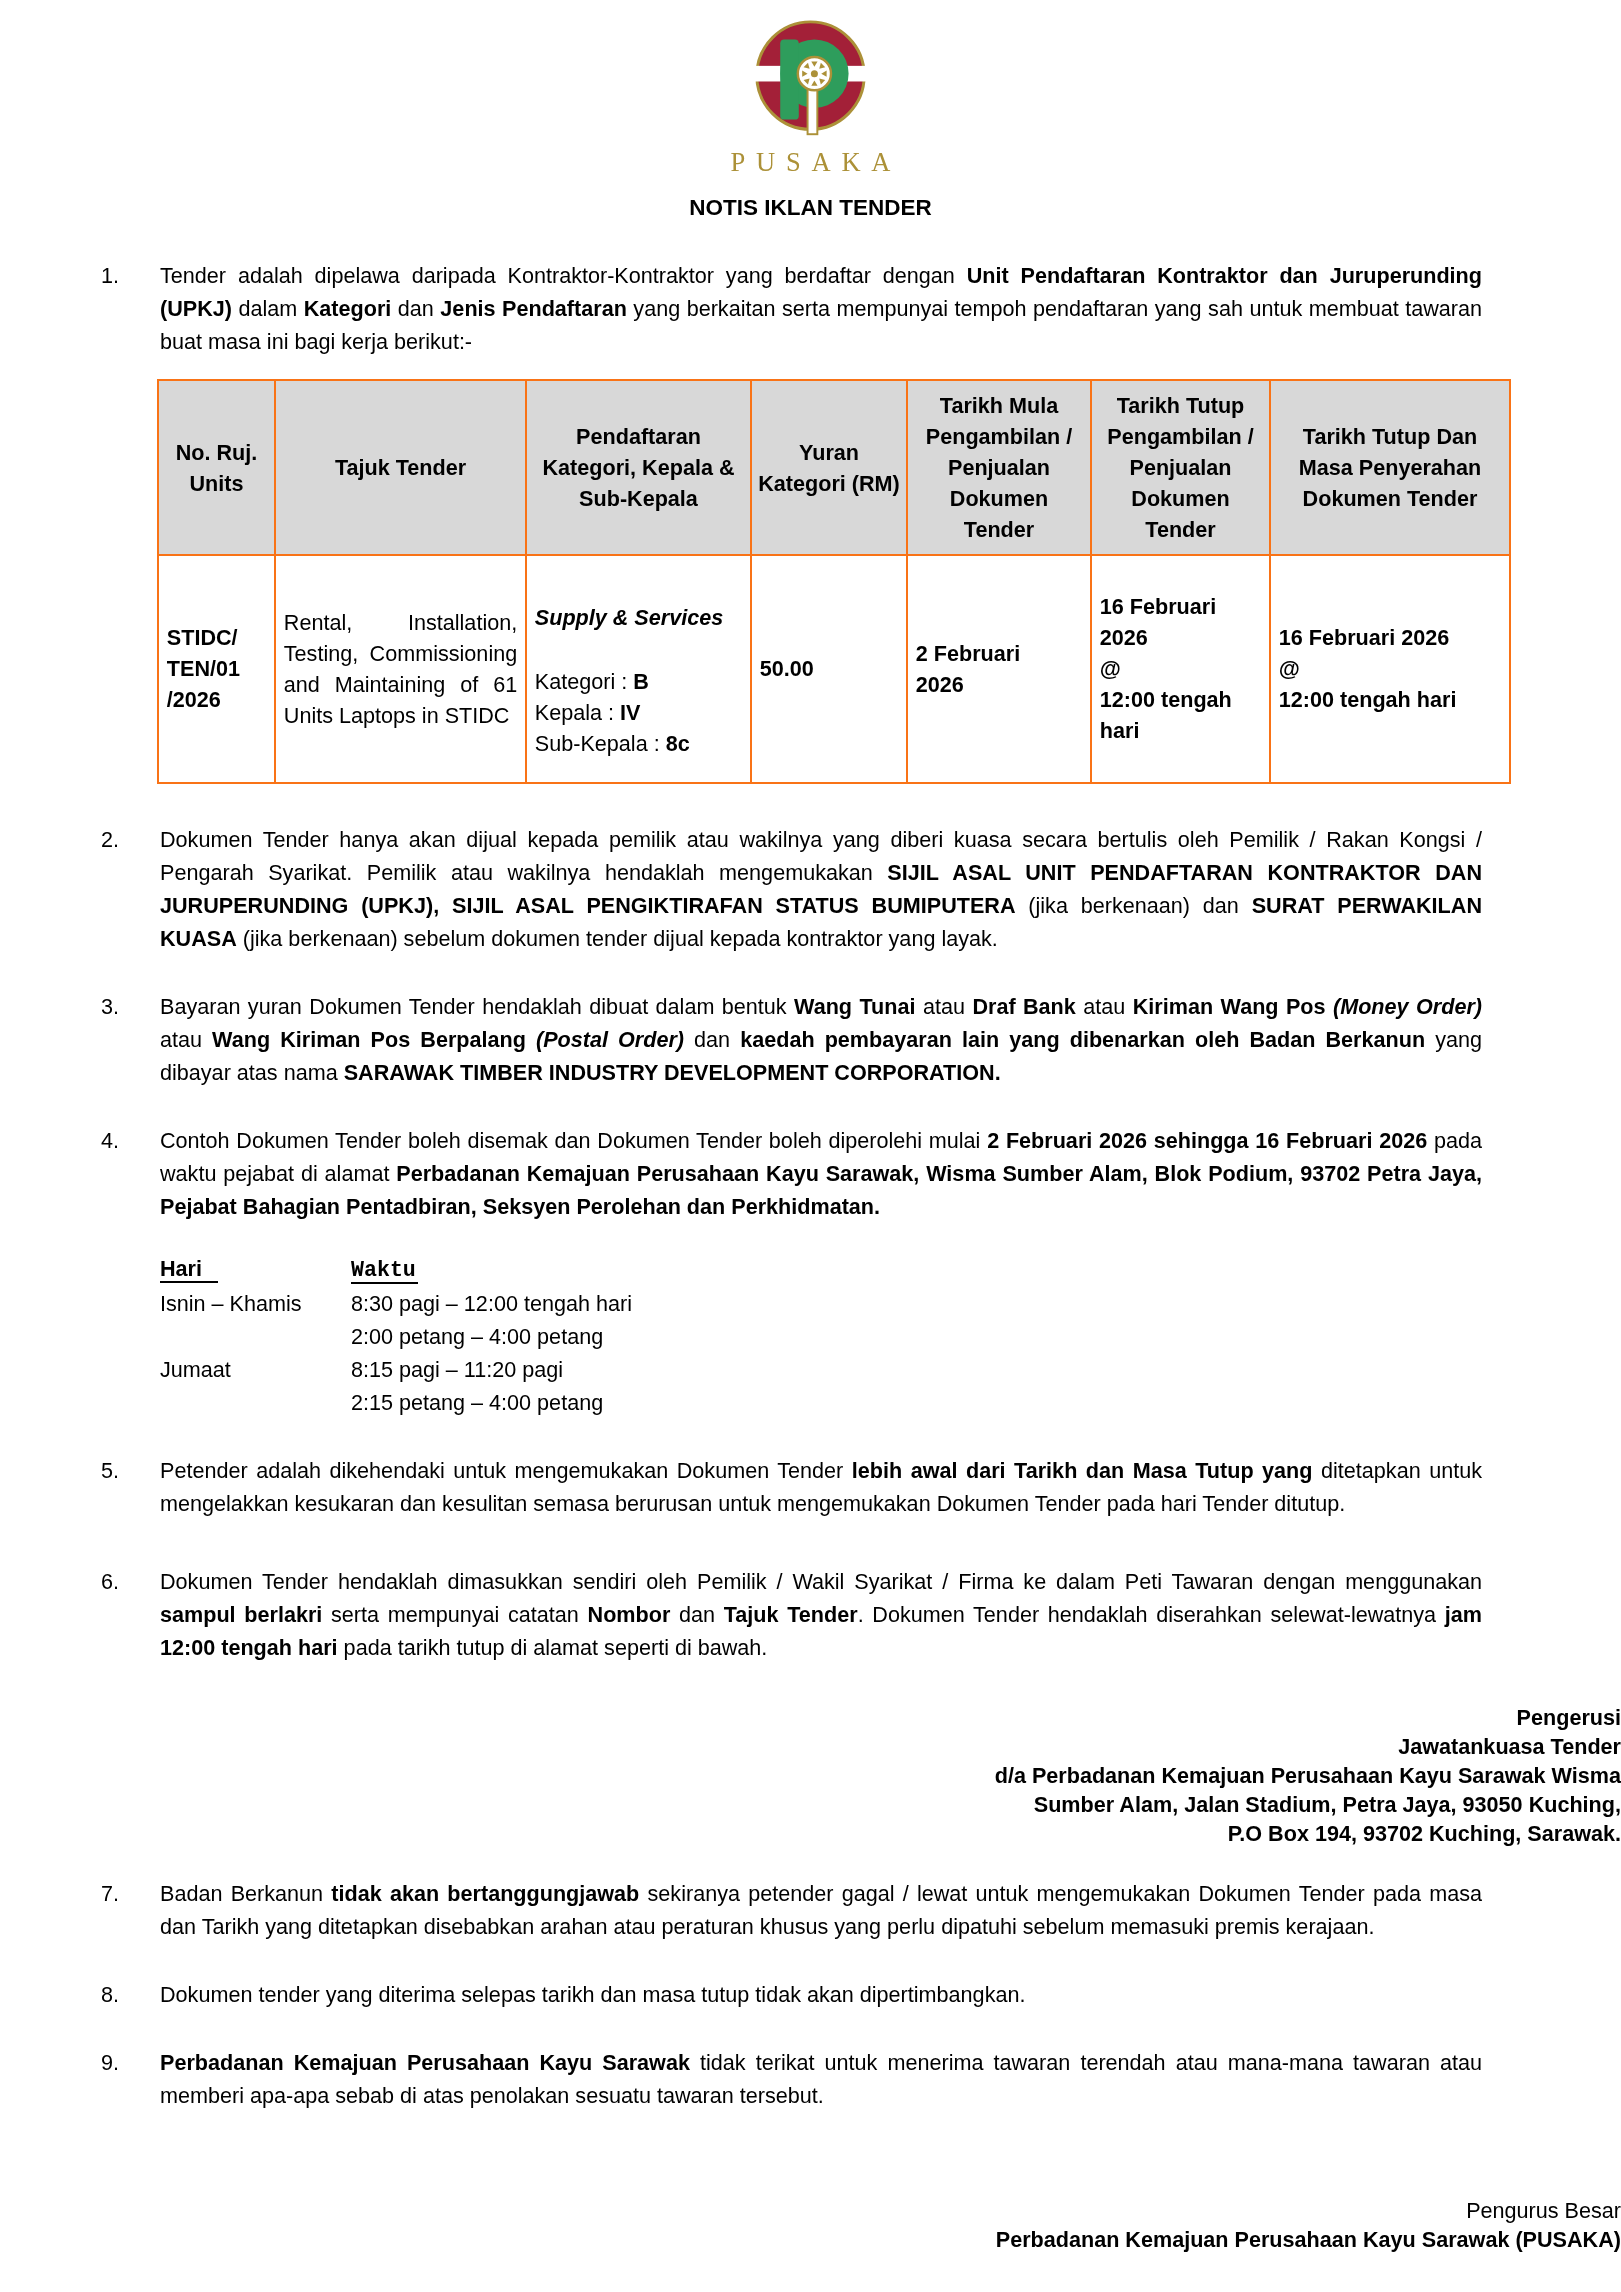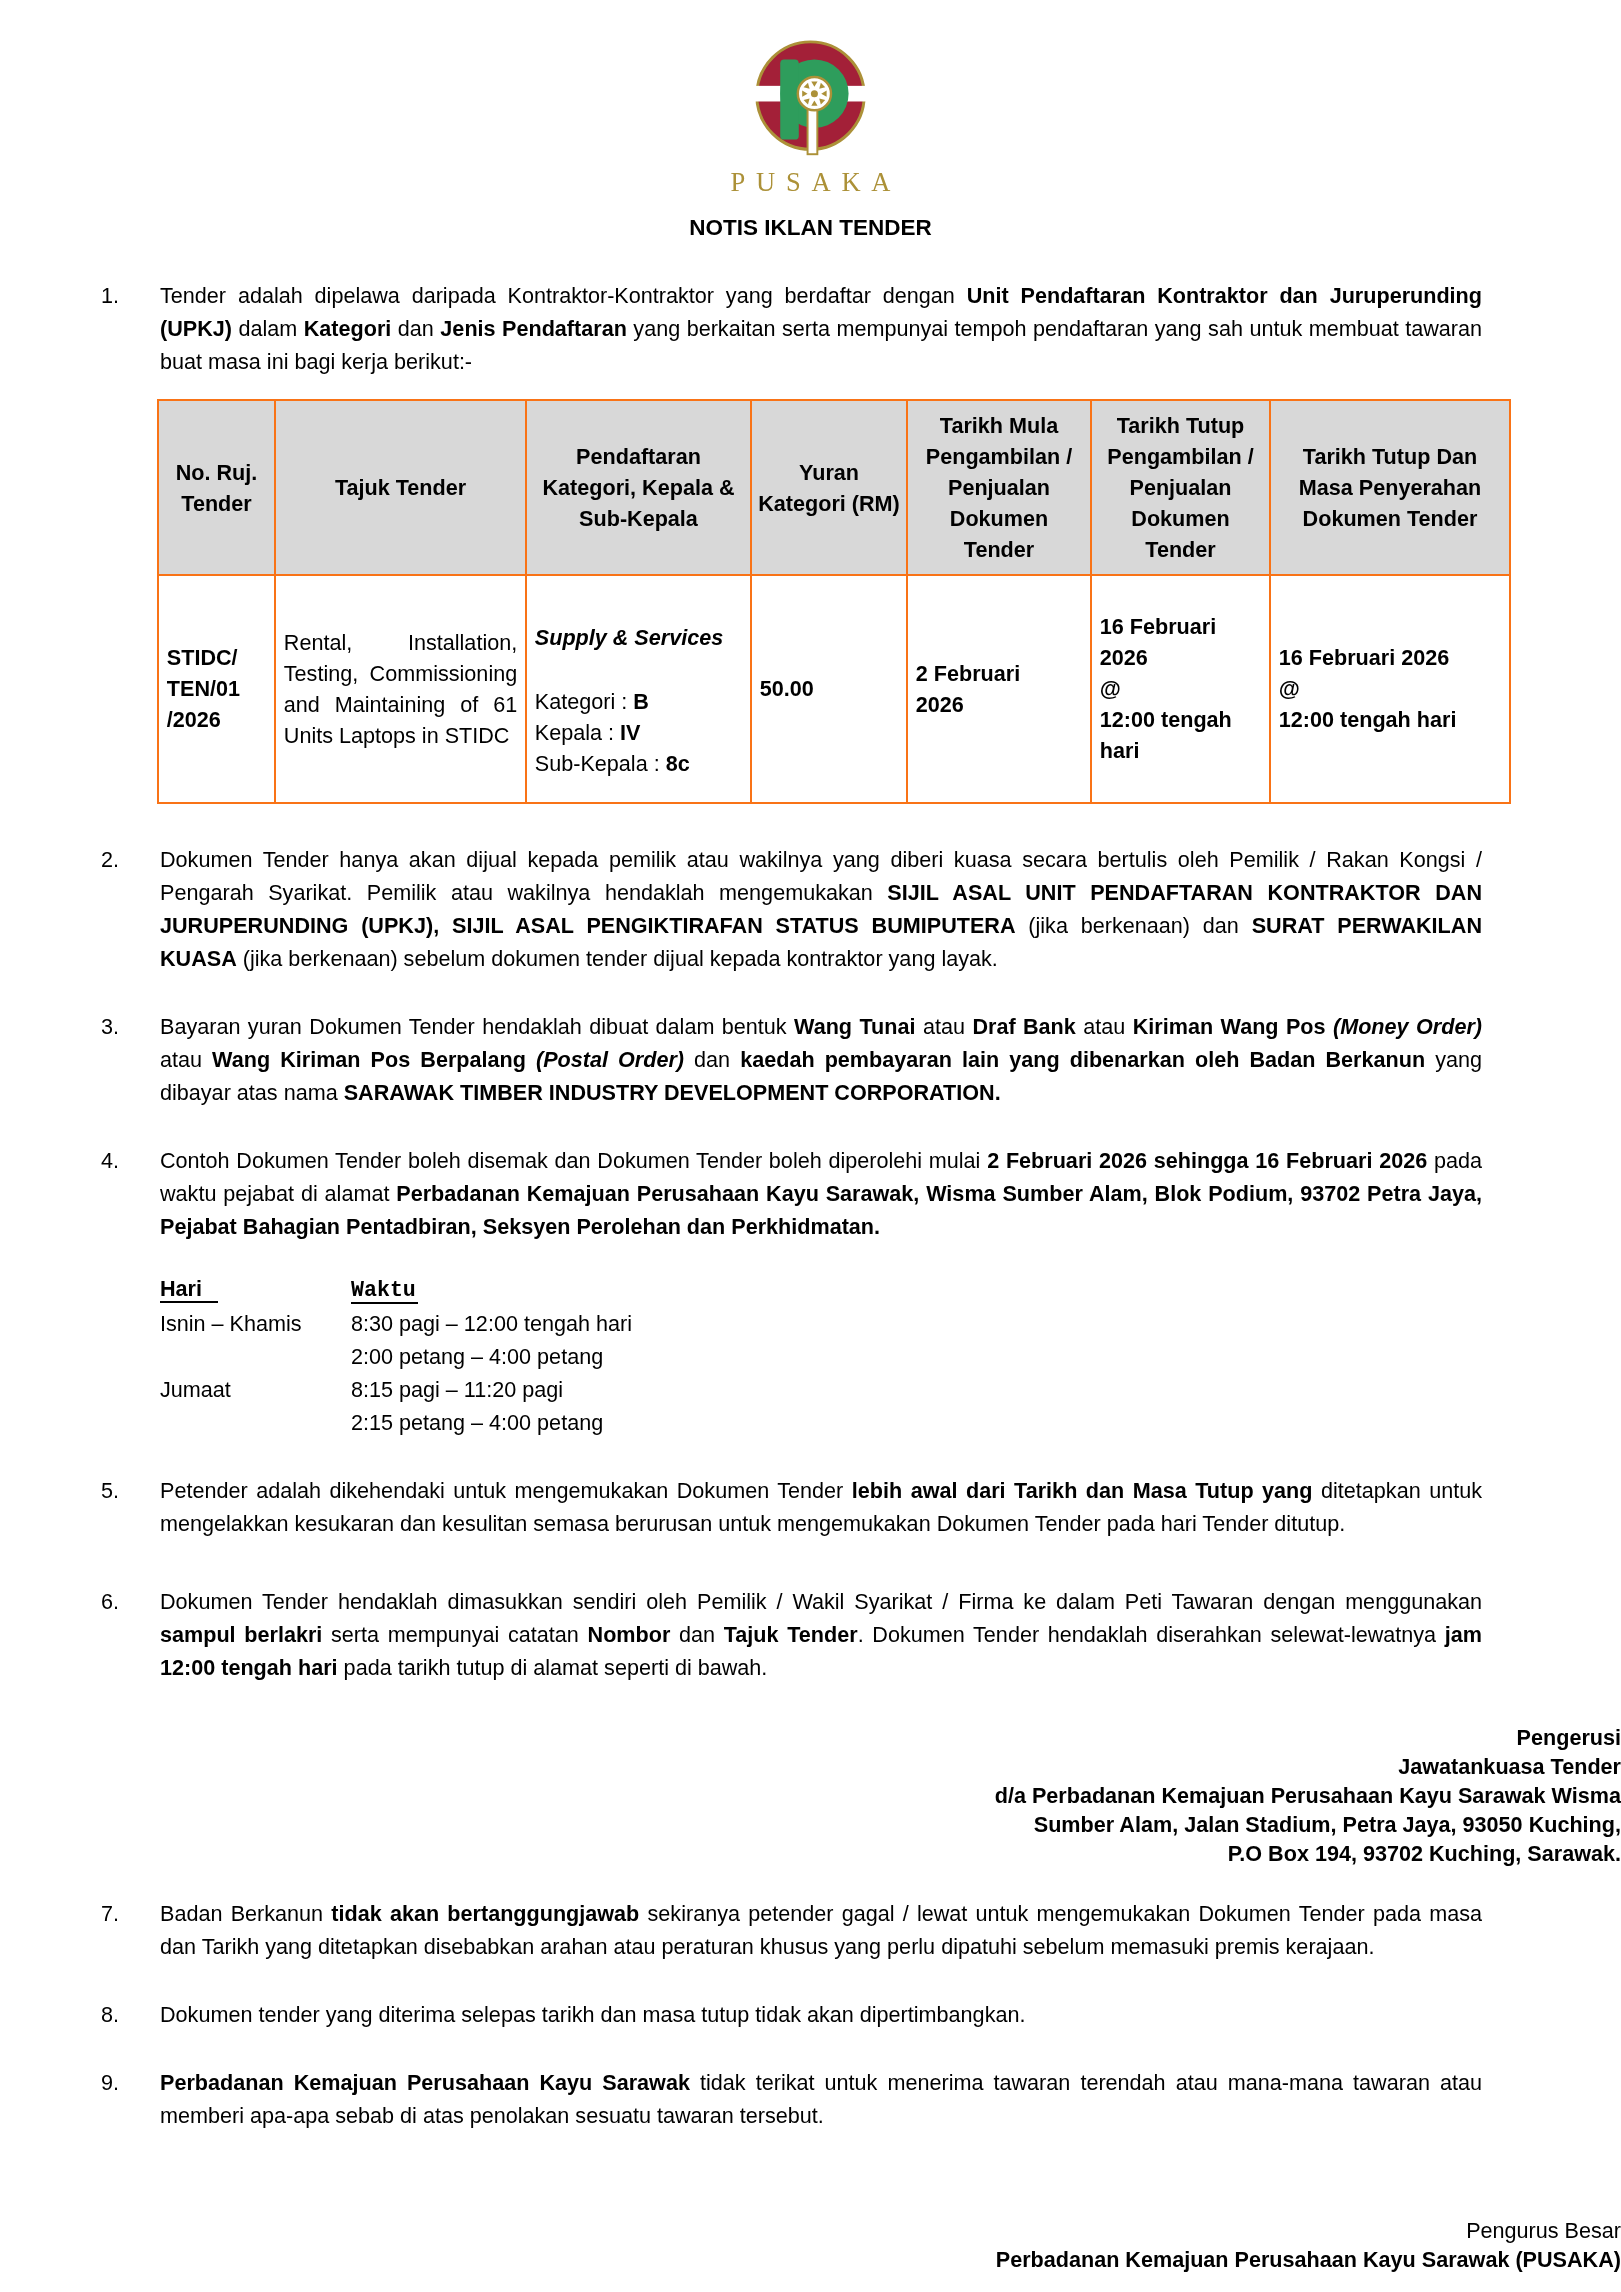--- a/index.html
+++ b/index.html
@@ -5,21 +5,21 @@
   html,body{margin:0;padding:0;background:#888;}
   .page{
     width:1621px;height:2293px;background:#fff;margin:0 auto;position:relative;
     font-family:"Liberation Sans","DejaVu Sans",sans-serif;color:#000;
     font-size:21.6px;line-height:33px;overflow:hidden;
   }
   .b{font-weight:bold;}
   .i{font-style:italic;}
 
   
-  .logo-wrap{padding-top:35px;text-align:center;}
+  .logo-wrap{padding-top:15px;text-align:center;}
   .logo-svg{display:block;margin:0 auto;}
   .wordmark{
     font-family:"Liberation Serif","DejaVu Serif",serif;
     color:var(--gold);font-size:26.5px;letter-spacing:10.8px;line-height:29px;
     margin-top:2px;margin-left:10.8px; 
     font-weight:500;
   }
   .doc-title{text-align:center;font-weight:bold;font-size:22.5px;margin-top:13.7px;}
 
   
@@ -107,21 +107,21 @@
         <col style="width:117px">
           <col style="width:251px">
           <col style="width:225px">
         <col style="width:156px">
           <col style="width:184px">
           <col style="width:179px">
           <col style="width:240px">
       </colgroup>
       <tbody>
           <tr>
-        <th>No. Ruj. Tender</th>
+        <th>No. Ruj. Units</th>
         <th>Tajuk Tender</th>
         <th>Pendaftaran Kategori, Kepala &amp; Sub-Kepala</th>
         <th>Yuran Kategori (RM)</th>
         <th>Tarikh Mula Pengambilan / Penjualan Dokumen Tender</th>
         <th>Tarikh Tutup Pengambilan / Penjualan Dokumen Tender</th>
         <th>Tarikh Tutup Dan Masa Penyerahan Dokumen Tender</th>
       </tr>
       <tr>
         <td class="c-ruj">STIDC/<br>TEN/01<br>/2026</td>
         <td class="c-tajuk">Rental, Installation, Testing, Commissioning and Maintaining of 61 Units Laptops in STIDC</td>

